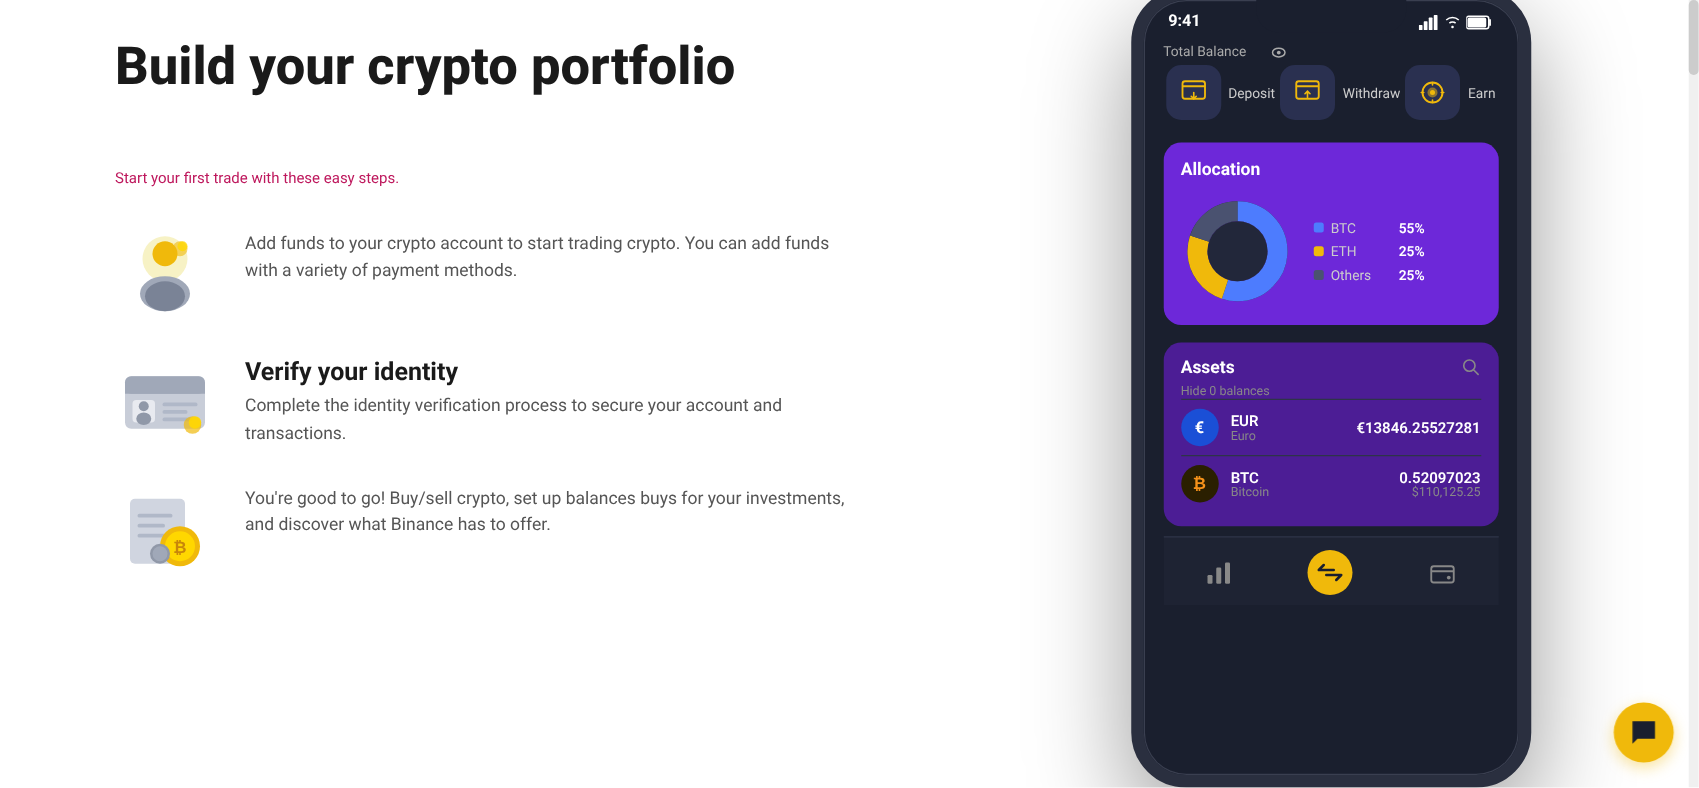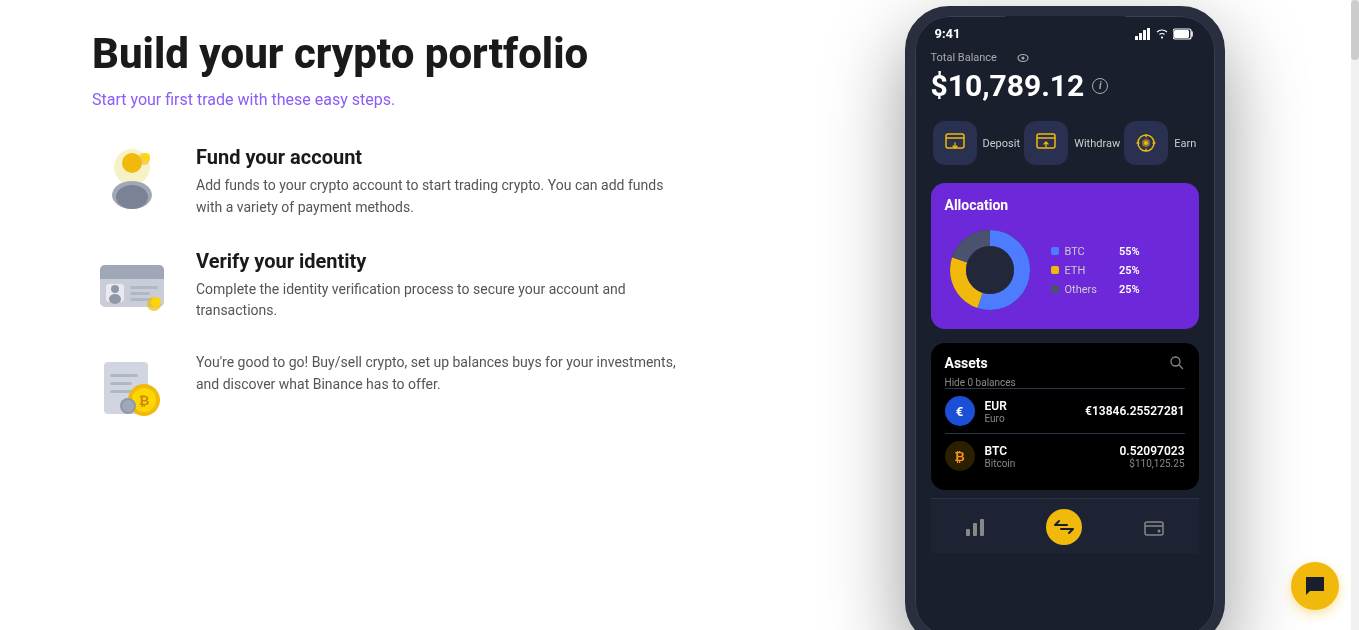--- a/index.html
+++ b/index.html
@@ -24,23 +24,24 @@
 
     .main-title {
       font-size: 42px;
       font-weight: 800;
       color: #1a1a1a;
       line-height: 1.15;
       margin-bottom: 12px;
     }
 
     .main-subtitle {
-      font-size: 16px;
-      color: #8b5cf6;
+      font-size: 12px;
+      color: #be185d;
       margin-bottom: 36px;
+      margin-top: 45px;
     }
 
     .step-item {
       display: flex;
       align-items: flex-start;
       margin-bottom: 30px;
       gap: 24px;
     }
 
     .step-icon {
@@ -67,21 +68,21 @@
       line-height: 1.55;
       max-width: 480px;
     }
 
     
     .right-panel {
       width: 589px;
       display: flex;
       align-items: flex-start;
       justify-content: center;
-      padding-top: 16px;
+      padding-top: 0;
       position: relative;
     }
 
     .phone-wrapper {
       position: relative;
       width: 320px;
       margin-top: -10px;
     }
 
     
@@ -240,21 +241,21 @@
 
     .legend-pct {
       margin-left: auto;
       padding-left: 16px;
       color: #fff;
       font-weight: 600;
     }
 
     
     .assets-section {
-      background: #000000;
+      background: #4c1d95;
       border-radius: 14px;
       padding: 12px 14px;
     }
 
     .assets-header {
       display: flex;
       justify-content: space-between;
       align-items: center;
       margin-bottom: 6px;
     }
@@ -377,21 +378,20 @@
 
         <ellipse cx="40" cy="50" rx="20" ry="14" fill="#a0a8b8"></ellipse>
 
         <ellipse cx="40" cy="52" rx="16" ry="12" fill="#7a8396"></ellipse>
 
         <circle cx="52" cy="14" r="6" fill="#f0b90b" opacity="0.6"></circle>
         <circle cx="54" cy="12" r="4" fill="#ffd700" opacity="0.8"></circle>
       </svg>
     </div>
     <div class="step-content">
-      <div class="step-title">Fund your account</div>
       <div class="step-desc">Add funds to your crypto account to start trading crypto. You can add funds with a variety of payment methods.</div>
     </div>
   </div>
 
   <div class="step-item">
     <div class="step-icon">
       <svg width="80" height="70" viewBox="0 0 80 70" xmlns="http://www.w3.org/2000/svg">
 
         <rect x="8" y="16" width="64" height="42" rx="5" ry="5" fill="#c8cdd8"></rect>
         <rect x="8" y="16" width="64" height="14" rx="5" ry="5" fill="#a0a8b8"></rect>
@@ -472,24 +472,20 @@
       </div>
 
       <div class="phone-content">
 
         <div class="balance-label">
           <span>Total Balance</span>
           <svg width="12" height="12" viewBox="0 0 12 12" fill="#aaa">
             <ellipse cx="6" cy="6" rx="5" ry="3.5" stroke="#aaa" stroke-width="1.2" fill="none"></ellipse>
             <circle cx="6" cy="6" r="1.5" fill="#aaa"></circle>
           </svg>
-        </div>
-        <div class="balance-amount">
-          <span>$10,789.12</span>
-          <span class="balance-info-icon">i</span>
         </div>
 
         <div class="action-buttons">
 
           <div class="action-btn">
             <div class="action-icon-circle">
               <svg width="22" height="20" viewBox="0 0 22 20" fill="none">
                 <rect x="2" y="1" width="18" height="14" rx="2" stroke="#f0b90b" stroke-width="1.5"></rect>
                 <path d="M2 5h18" stroke="#f0b90b" stroke-width="1.5"></path>
                 <path d="M11 10v5M9 13l2 2 2-2" stroke="#f0b90b" stroke-width="1.3" stroke-linecap="round"></path>

